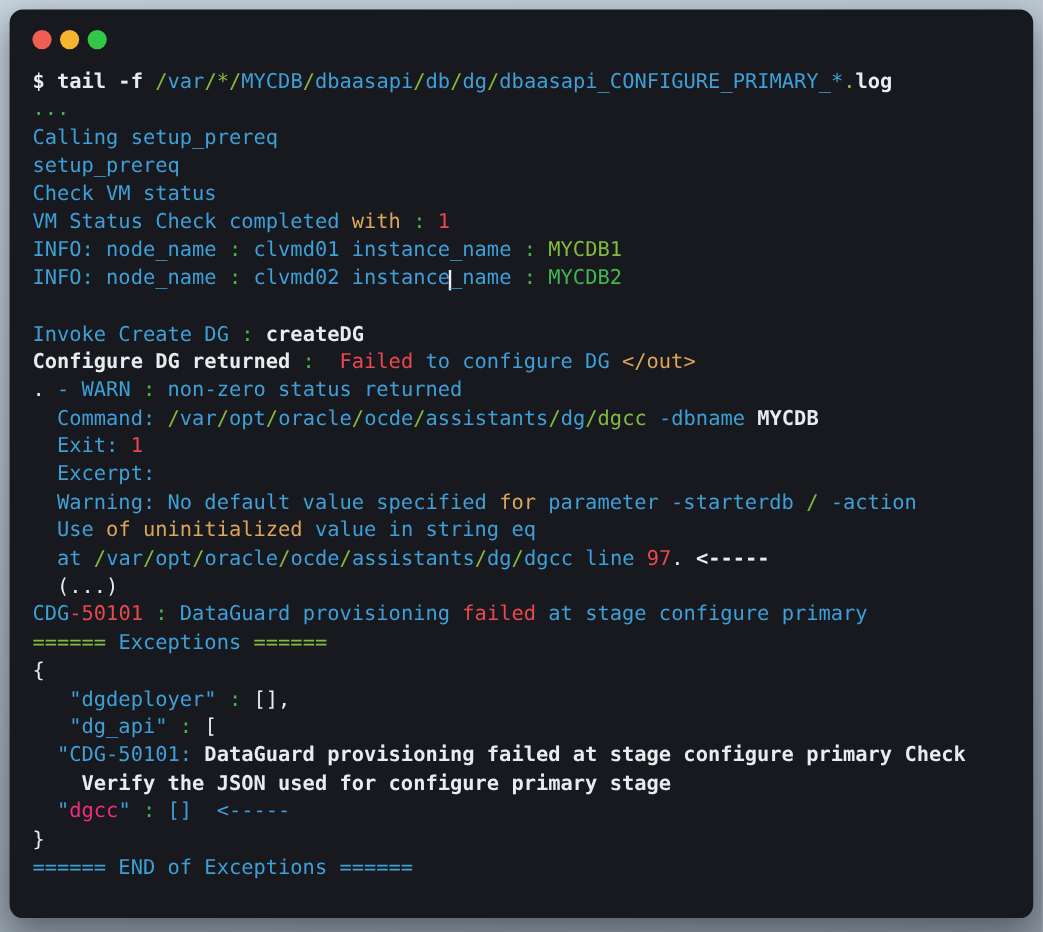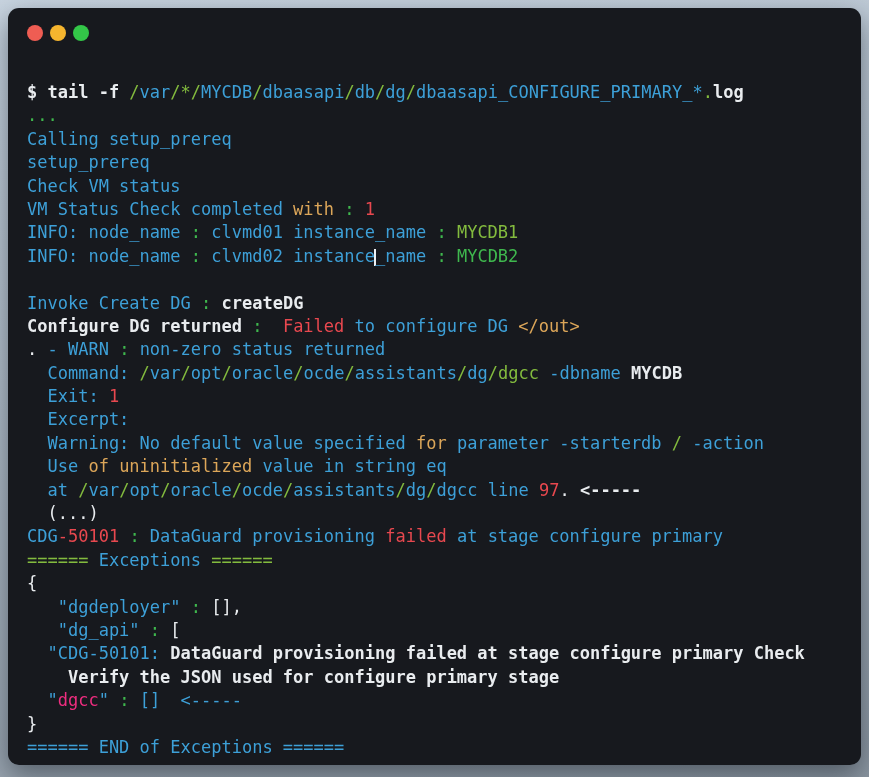--- a/index.html
+++ b/index.html
@@ -10,21 +10,21 @@
   }
   .window{
     position:absolute;left:8px;top:8px;width:853px;height:757px;
     background:#17191e;border-radius:11px;
     box-shadow:0 10px 28px rgba(20,28,38,.5);
     overflow:hidden;
   }
   .titlebar{padding:17px 0 0 19px;display:flex;gap:7px;}
   .dot{width:16px;height:16px;border-radius:50%;display:inline-block;cursor:pointer;}
   .content{
-    margin-top:40px;padding:0 8px 0 19px;
+    margin-top:16px;padding:0 8px 0 19px;
     font-size:17px;line-height:23.4px;white-space:pre;color:#e9ecef;
   }
   .line{height:23.4px;}
   .cursor{
     display:inline-block;width:2px;height:17px;margin:0 -1px;
     background:#eef1f4;vertical-align:text-bottom;
   }
 </style>
 </head>
 <body>

